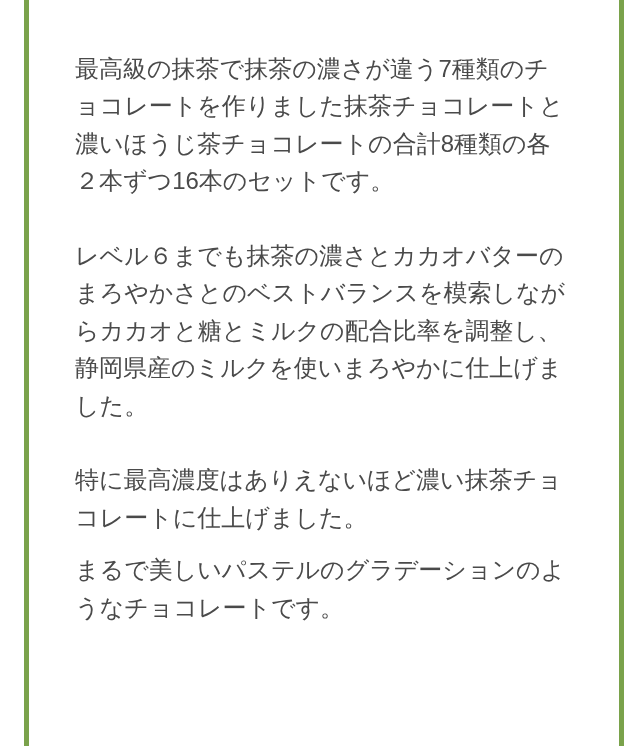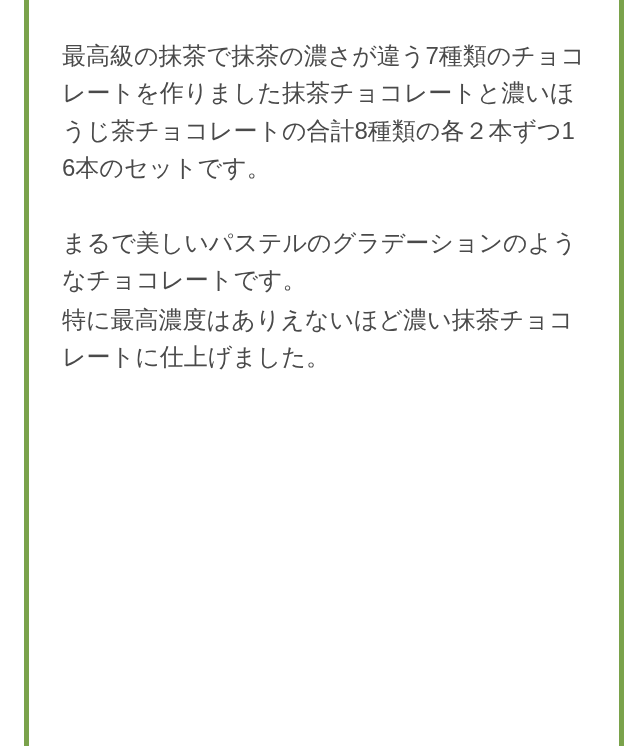--- a/index.html
+++ b/index.html
@@ -25,39 +25,42 @@
     border-left: 5px solid #7aa24b;
     border-right: 5px solid #7aa24b;
     padding: 47px 31px 0 31px;
     background: #ffffff;
   }
   .sentence {
     font-size: 24px;
     line-height: 37.4px;
     color: #4a4a4a;
     letter-spacing: 0px;
-    margin: 2px;
+    margin: 15px;
     text-align: left;
     word-break: break-all;
     overflow-wrap: break-word;
   }
   .para-gap {
     margin-top: 37.4px;
   }
 </style>
 </head>
 <body>
 
 <div class="page">
   <div class="desc-box">
 
     <div>
       <p class="sentence">最高級の抹茶で抹茶の濃さが違う7種類のチョコレートを作りました抹茶チョコレートと濃いほうじ茶チョコレートの合計8種類の各２本ずつ16本のセットです。</p>
     </div>
 
+    <div class="para-gap">
+      <p class="sentence">レベル６までも抹茶の濃さとカカオバターのまろやかさとのベストバランスを模索しながらカカオと糖とミルクの配合比率を調整し、静岡県産のミルクを使いまろやかに仕上げました。</p>
+    </div>
 
     <div class="para-gap">
+      <p class="sentence">特に最高濃度はありえないほど濃い抹茶チョコレートに仕上げました。</p>
       <p class="sentence">まるで美しいパステルのグラデーションのようなチョコレートです。</p>
-      <p class="sentence">特に最高濃度はありえないほど濃い抹茶チョコレートに仕上げました。</p>
     </div>
 
   </div>
 </div>
 
 </body></html>

